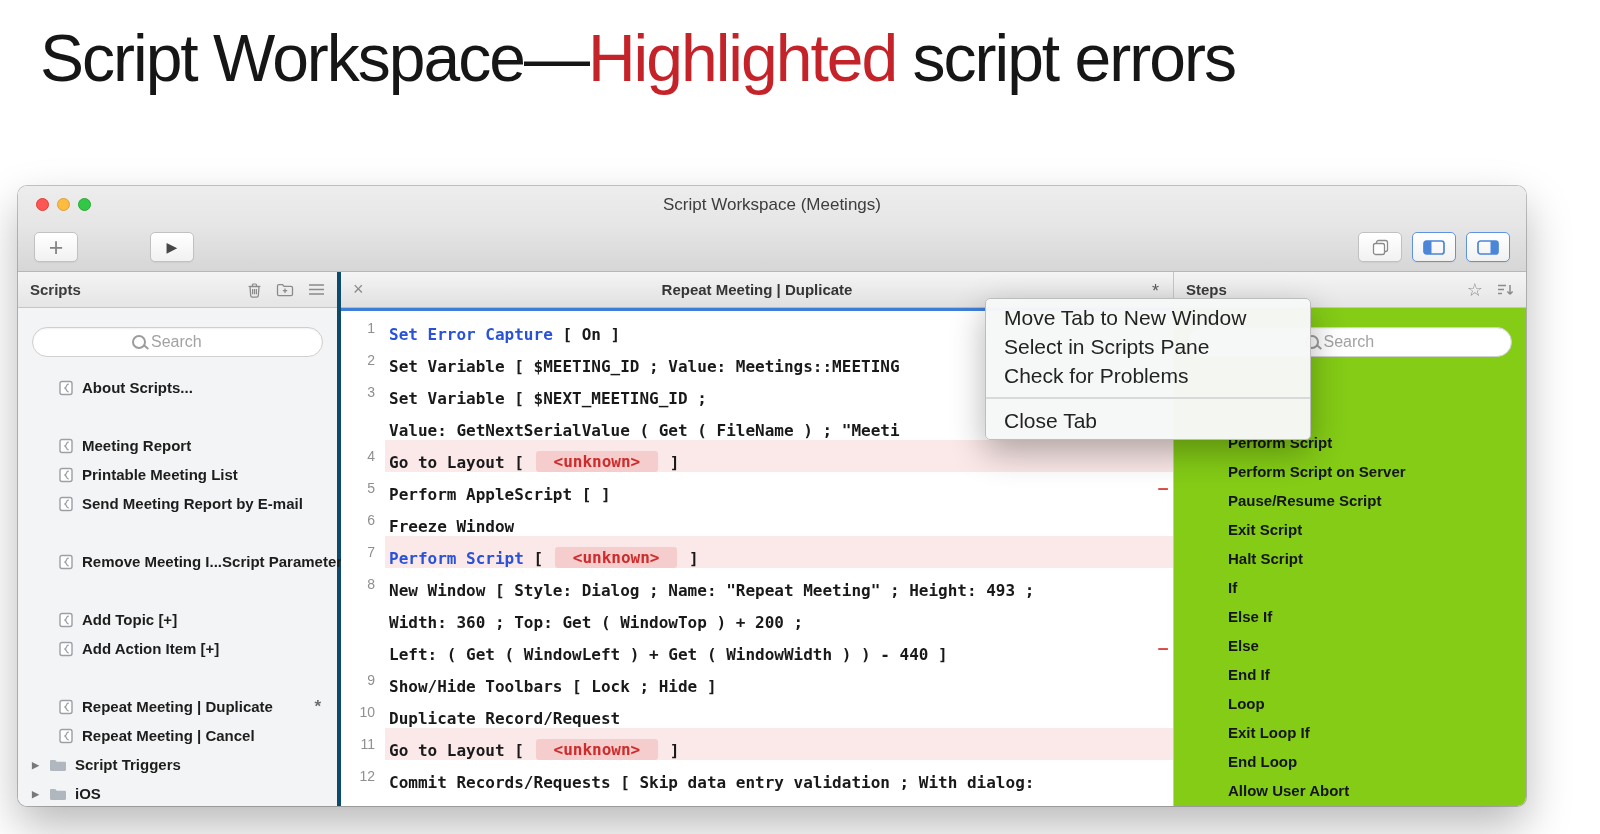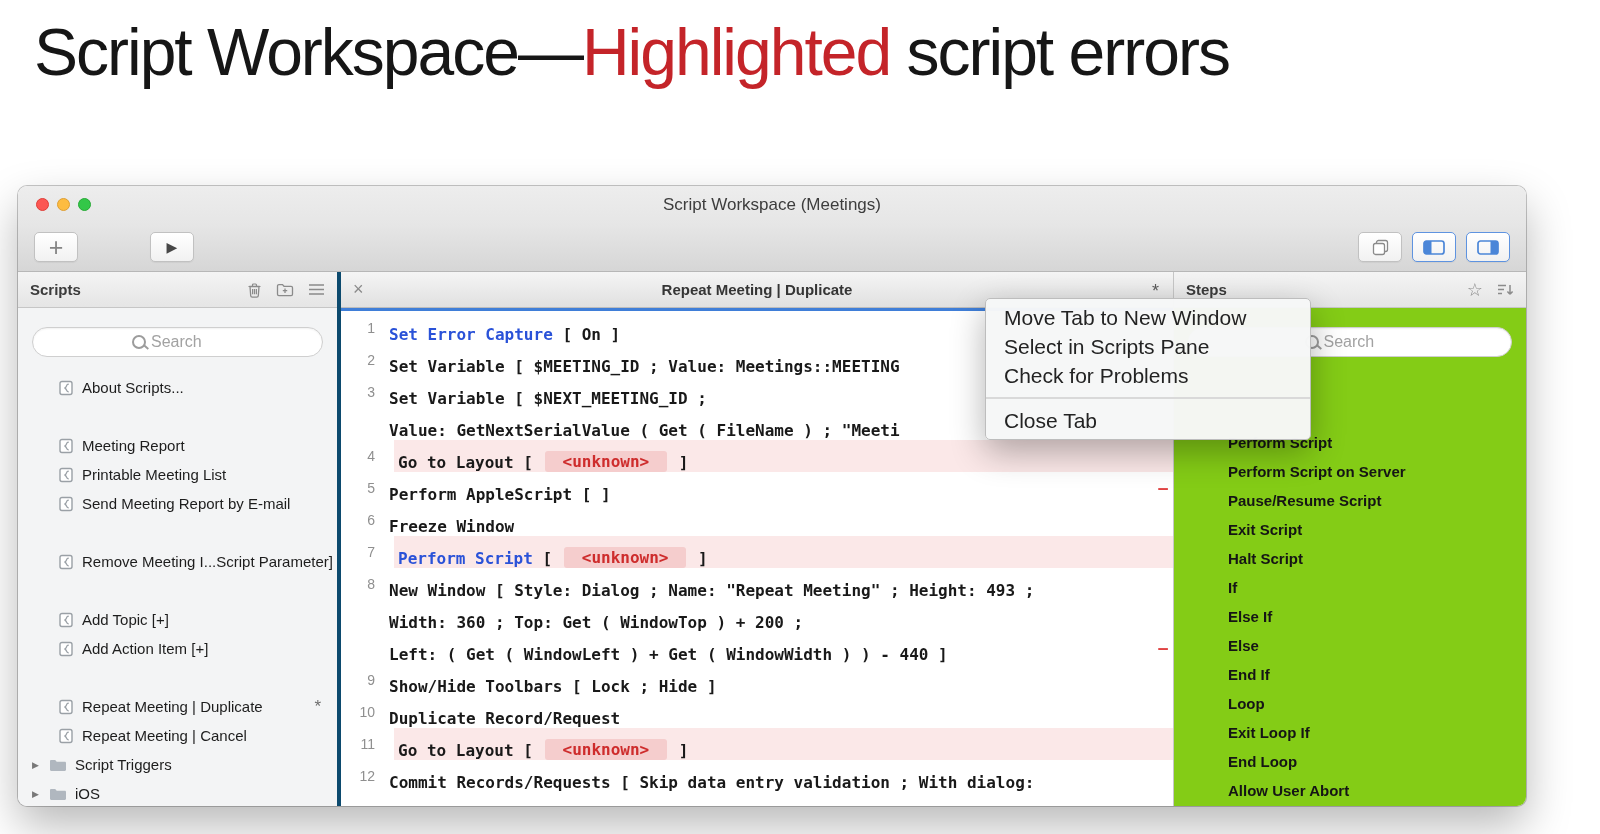--- a/index.html
+++ b/index.html
@@ -1,21 +1,21 @@
 <!DOCTYPE html>
 <html><head>
 <meta charset="utf-8">
 <style>
   html,body{margin:0;padding:0;}
   body{
     width:1600px;height:834px;background:#ffffff;position:relative;overflow:hidden;
     font-family:"Liberation Sans",sans-serif;
   }
   .page-title{
-    position:absolute;left:22px;top:2px;margin:12px;
+    position:absolute;left:22px;top:2px;margin:18px;
     font-size:66px;font-weight:500;letter-spacing:-2px;color:#161616;white-space:nowrap;
   }
   .page-title .hl-red{color:#c42429;}
 
   
   .window{
     position:absolute;left:18px;top:186px;width:1508px;height:620px;
     background:#fff;border-radius:9px;overflow:hidden;
     box-shadow:0 0 0 1px rgba(0,0,0,0.22), 0 20px 45px rgba(0,0,0,0.28);
   }
@@ -65,38 +65,38 @@
   .mag{width:10px;height:10px;border:2px solid #9c9c9c;border-radius:50%;position:relative;flex:none;margin-right:5px;}
   .mag::after{content:"";position:absolute;width:6px;height:2px;background:#9c9c9c;right:-5px;bottom:-1px;transform:rotate(40deg);}
   .search-input{
     border:none;outline:none;background:transparent;width:72px;font-size:16px;color:#333;
     font-family:"Liberation Sans",sans-serif;padding:0;
   }
   .search-input::placeholder{color:#a2a2a2;}
 
   
   .scripts-list{margin-top:16px;}
-  .s-row{height:29px;display:flex;align-items:center;padding-left:40px;font-size:15px;font-weight:400;color:#1d1d1d;}
+  .s-row{height:29px;display:flex;align-items:center;padding-left:40px;font-size:15px;font-weight:700;color:#1d1d1d;}
   .s-row.folder{padding-left:14px;}
   .s-row .ic{margin-right:8px;display:flex;align-items:center;flex:none;}
   .s-row .lab{white-space:nowrap;}
   .s-row .mark{margin-left:auto;margin-right:16px;color:#6d6d6d;font-size:17px;}
   .disc{font-size:9px;color:#787878;margin-right:7px;width:10px;flex:none;}
 
   
   .tab-bar{height:36px;box-sizing:border-box;position:relative;background:linear-gradient(#f5f5f5,#e0e0e0);border-bottom:1px solid #bcbcbc;}
   .close-x{position:absolute;left:12px;top:0;line-height:35px;font-size:18px;color:#8a8a8a;}
   .tab-title{display:block;text-align:center;line-height:35px;font-size:15px;font-weight:700;color:#353535;}
   .dirty{position:absolute;right:14px;top:0;line-height:38px;font-size:18px;color:#5a5a5a;}
   .tab-accent{height:3px;background:#3f7ed8;}
   .editor-lines{margin-top:1px;}
   .code-row{display:flex;align-items:stretch;height:32px;position:relative;font-family:"DejaVu Sans Mono",monospace;font-size:16px;font-weight:700;color:#191919;}
   .gutter{width:34px;flex:none;text-align:right;padding-right:10px;font-family:"Liberation Sans",sans-serif;font-weight:400;font-size:14px;color:#8f8f8f;display:flex;align-items:center;justify-content:flex-end;}
   .code-text{flex:1;display:flex;align-items:flex-end;padding-left:4px;white-space:pre;overflow:hidden;}
-  .code-row.hl .code-text{background:#fbe8e8;margin-left:9px;}
+  .code-row.hl .code-text{background:#fbe8e8;}
   .seg.keyword{color:#2a52d8;}
   .seg.error{color:#ce2c2c;background:#f5cdcd;border-radius:3px;padding:1px 18px;margin:0 2px;}
   .err-dash{position:absolute;right:5px;top:0;line-height:32px;color:#e04343;font-weight:700;font-size:16px;}
 
   
   .steps-list{margin-top:71px;}
   .step-row{height:29px;display:flex;align-items:center;padding-left:54px;font-size:15px;font-weight:600;color:#151515;white-space:nowrap;}
 
   
   .context-menu{

